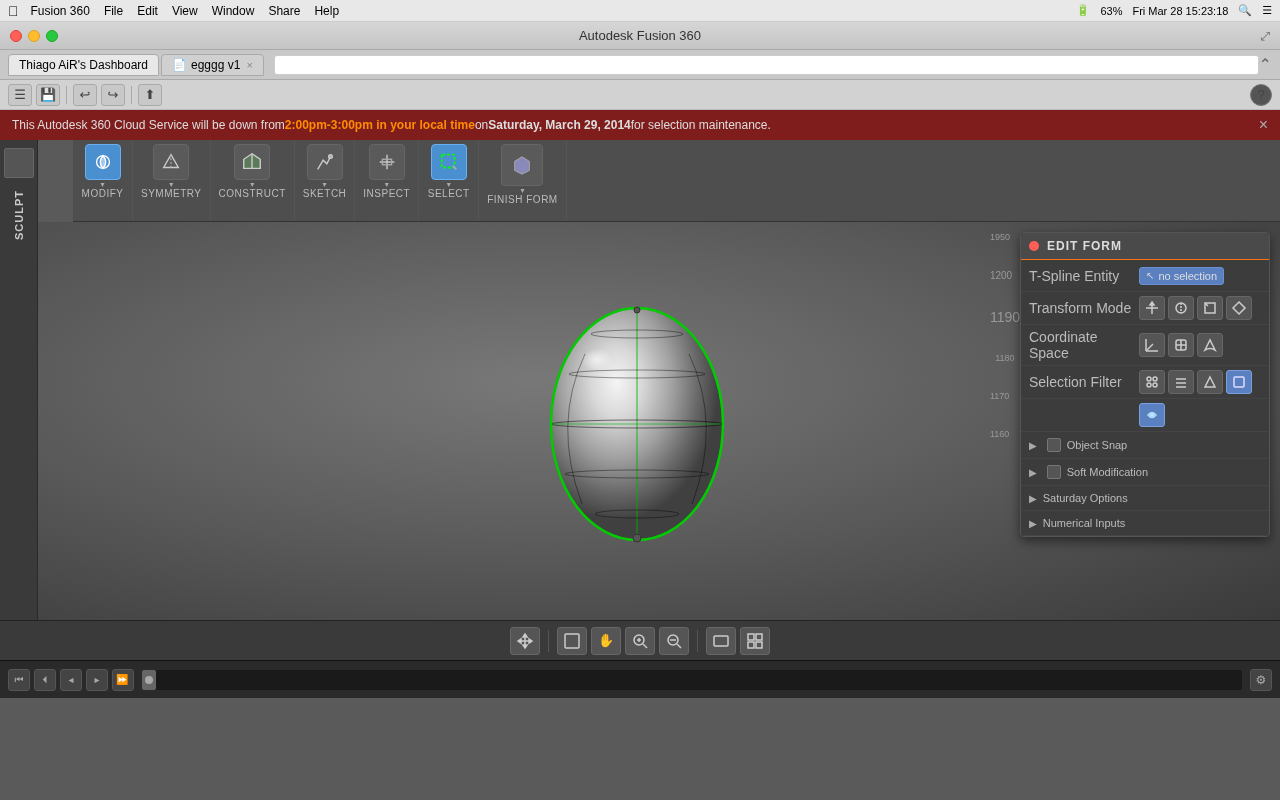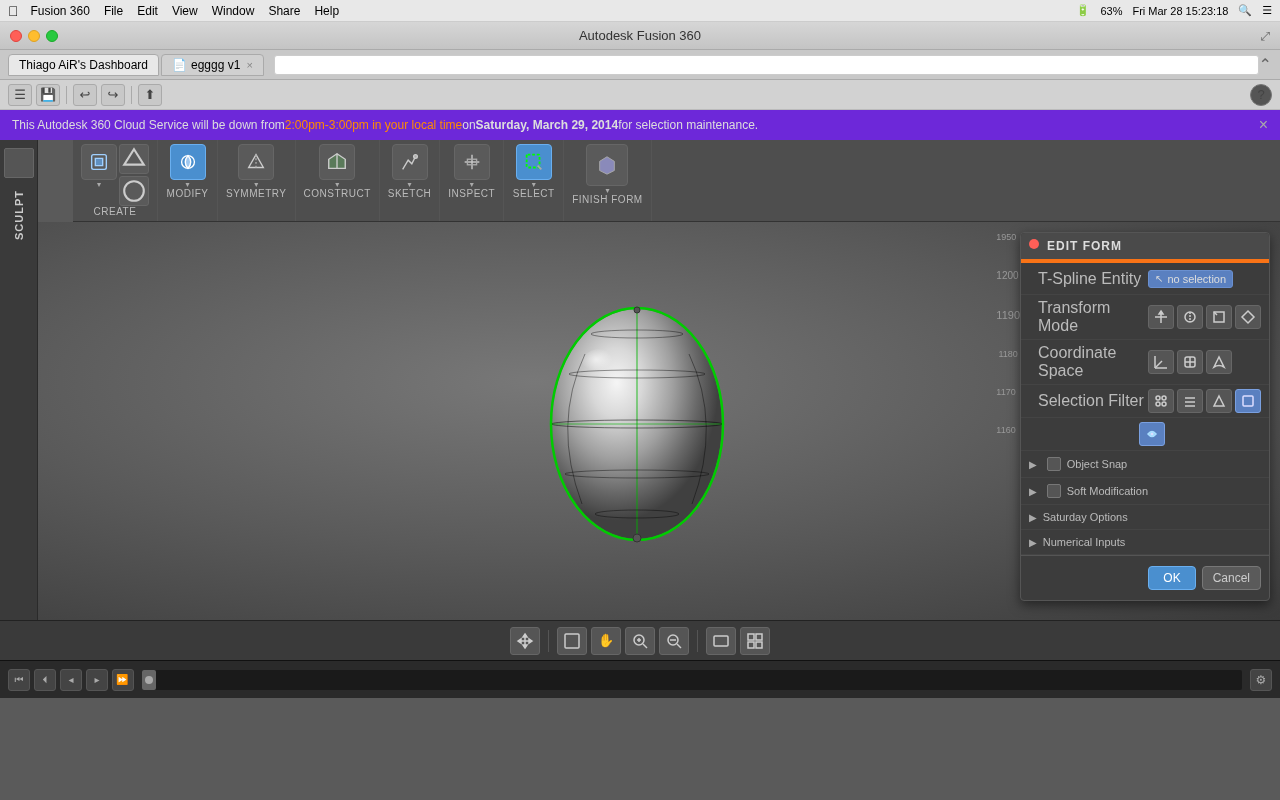--- a/index.html
+++ b/index.html
@@ -48,24 +48,24 @@
       border-bottom: 1px solid #bbb;
     }
     .toolbar-btn { width: 24px; height: 22px; background: #c8c8c8; border: 1px solid #aaa;
       border-radius: 3px; display: flex; align-items: center; justify-content: center;
       font-size: 13px; cursor: pointer; color: #444; }
     .toolbar-sep { width: 1px; height: 18px; background: #aaa; margin: 0 2px; }
     .toolbar-right { margin-left: auto; }
 
     
     .notification-bar {
-      width: 100%; background: #6d28d9; padding: 6px 12px;
+      width: 100%; background: #7f1d1d; padding: 6px 12px;
       display: flex; align-items: center; font-size: 12px; color: #ddd;
     }
-    .notification-bar .highlight-orange { color: #ff8c00; font-weight: normal; text-align: right; }
+    .notification-bar .highlight-orange { color: #ff8c00; font-weight: bold; text-align: right; }
     .notification-bar .highlight-bold { font-weight: bold; }
     .notification-close { margin-left: auto; color: #aaa; cursor: pointer; font-size: 16px; }
 
     
     .sculpt-panel {
       width: 35px; background: #444; border-right: 1px solid #333;
       display: flex; flex-direction: column; align-items: center;
     }
 
     
@@ -103,30 +103,30 @@
       position: relative; display: flex; align-items: center; justify-content: center;
     }
 
     
     .edit-form-panel {
       position: absolute; right: 10px; top: 90px;
       width: 250px; background: #3c3c3c; border: 1px solid #555;
       border-radius: 4px; box-shadow: 0 4px 12px rgba(0,0,0,0.5);
     }
     .panel-header {
-      display: flex; padding: 6px 8px;
-      background: #4a4a4a; border-bottom: 4px solid #f97316; border-radius: 4px 4px 0 0;
+      display: flex; align-items: center; padding: 6px 8px;
+      background: #4a4a4a; border-bottom: 1px solid #f97316; border-radius: 4px 4px 0 0;
     }
     .panel-title { font-size: 12px; color: #ddd; font-weight: bold; letter-spacing: 1px; }
 
     .panel-row {
       display: flex; align-items: center; padding: 4px 8px; border-bottom: 1px solid #444;
       min-height: 32px;
     }
-    .panel-row-label { font-size: 16px; color: #bbb; width: 110px; flex-shrink: 0; margin-left: 9px; }
+    .panel-row-label { font-size: 14px; color: #bbb; width: 110px; flex-shrink: 0; }
     .panel-row-controls { display: flex; align-items: center; gap: 3px; flex-wrap: wrap; }
 
     .selection-box {
       background: #5a80c0; border: 1px solid #6a90d0; border-radius: 3px;
       padding: 2px 6px; font-size: 11px; color: #ddd;
       display: flex; align-items: center; gap: 4px;
     }
     .selection-arrow { font-size: 10px; color: #ddd; }
 
     .ctrl-btn {
@@ -252,46 +252,20 @@
 
   <div class="sculpt-panel" style="width:38px; background:#3a3a3a; border-right:1px solid #2a2a2a; display:flex; flex-direction:column; align-items:center; padding-top:4px;">
     <div class="sculpt-thumb"></div>
     <span class="sculpt-label">SCULPT</span>
   </div>
 
   <div style="flex:1; display:flex; flex-direction:column; position:relative;">
 
     <div class="ribbon" style="position:relative; height:82px; background:#4e4e4e; border-bottom:1px solid #333; display:flex; overflow:hidden;">
 
-      <div class="ribbon-section">
-        <div class="ribbon-icons">
-          <div style="display:flex;flex-direction:column;align-items:center;">
-            <div class="ribbon-icon">
-              <svg viewBox="0 0 24 24" fill="none" stroke="#a0d0ff" stroke-width="1.5">
-                  <rect x="4" y="4" width="16" height="16" rx="2"></rect>
-                  <path d="M8 8 L16 8 L16 16 L8 16 Z" fill="#6090c0"></path>
-                </svg>
-            </div>
-            <div class="dropdown-arrow"></div>
-          </div>
-          <div style="display:flex;flex-direction:column;gap:2px;">
-            <div class="ribbon-icon-small">
-              <svg viewBox="0 0 20 20" fill="none" stroke="#ccc" stroke-width="1.5">
-                  <polygon points="10,3 17,14 3,14"></polygon>
-                </svg>
-            </div>
-            <div class="ribbon-icon-small">
-              <svg viewBox="0 0 20 20" fill="none" stroke="#ccc" stroke-width="1.5">
-                  <rect x="3" y="3" width="14" height="14" rx="7"></rect>
-                </svg>
-            </div>
-          </div>
-        </div>
-        <span class="ribbon-section-label">CREATE</span>
-      </div>
 
       <div class="ribbon-section">
         <div class="ribbon-icons">
           <div style="display:flex;flex-direction:column;align-items:center;">
             <div class="ribbon-icon active">
               <svg viewBox="0 0 24 24" fill="none" stroke="#fff" stroke-width="1.5">
                   <circle cx="12" cy="12" r="7"></circle>
                   <path d="M12 5 Q18 12 12 19 Q6 12 12 5Z" fill="#a0c8f0"></path>
                 </svg>
             </div>
@@ -394,21 +368,21 @@
 
     </div>
 
     <div class="viewport" style="flex:1; position:relative; background:radial-gradient(ellipse at 40% 40%, #787878 0%, #5a5a5a 50%, #3a3a3a 100%);">
 
       <div style="position:absolute; top:8px; right:16px; font-size:12px; color:#ddd; font-weight:bold; letter-spacing:1px;">FRONT</div>
 
       <div style="position:absolute; right:260px; top:10px; display:flex; flex-direction:column; gap:28px;">
         <span style="font-size:9px;color:#999;">1950</span>
         <span style="font-size:10px;color:#999;">1200</span>
-        <span style="font-size:11px;color:#999;">1190</span>
+        <span style="font-size:14px;color:#999;">1190</span>
         <span style="font-size:9px;color:#999;text-align:center;">1180</span>
         <span style="font-size:9px;color:#999;">1170</span>
         <span style="font-size:9px;color:#999;">1160</span>
       </div>
 
       <div style="position:absolute; left:50%; top:50%; transform:translate(-60%, -50%);">
         
         <svg width="220" height="290" viewBox="0 0 220 290">
           <defs>
             <radialGradient id="eggGrad" cx="38%" cy="32%" r="60%">
@@ -575,24 +549,20 @@
         <div class="collapsible-row">
           <span class="collapsible-arrow">▶</span>
           <span class="collapsible-label">Saturday Options</span>
         </div>
 
         <div class="collapsible-row">
           <span class="collapsible-arrow">▶</span>
           <span class="collapsible-label">Numerical Inputs</span>
         </div>
 
-        <div class="panel-footer">
-          <button class="btn-ok">OK</button>
-          <button class="btn-cancel">Cancel</button>
-        </div>
       </div>
 
     </div>
 
   </div>
 </div>
 
 <div class="bottom-toolbar">
   <div class="bottom-tool-btn" title="Move">
     <svg width="18" height="18" viewBox="0 0 18 18" fill="none" stroke="#ccc" stroke-width="1.5">

